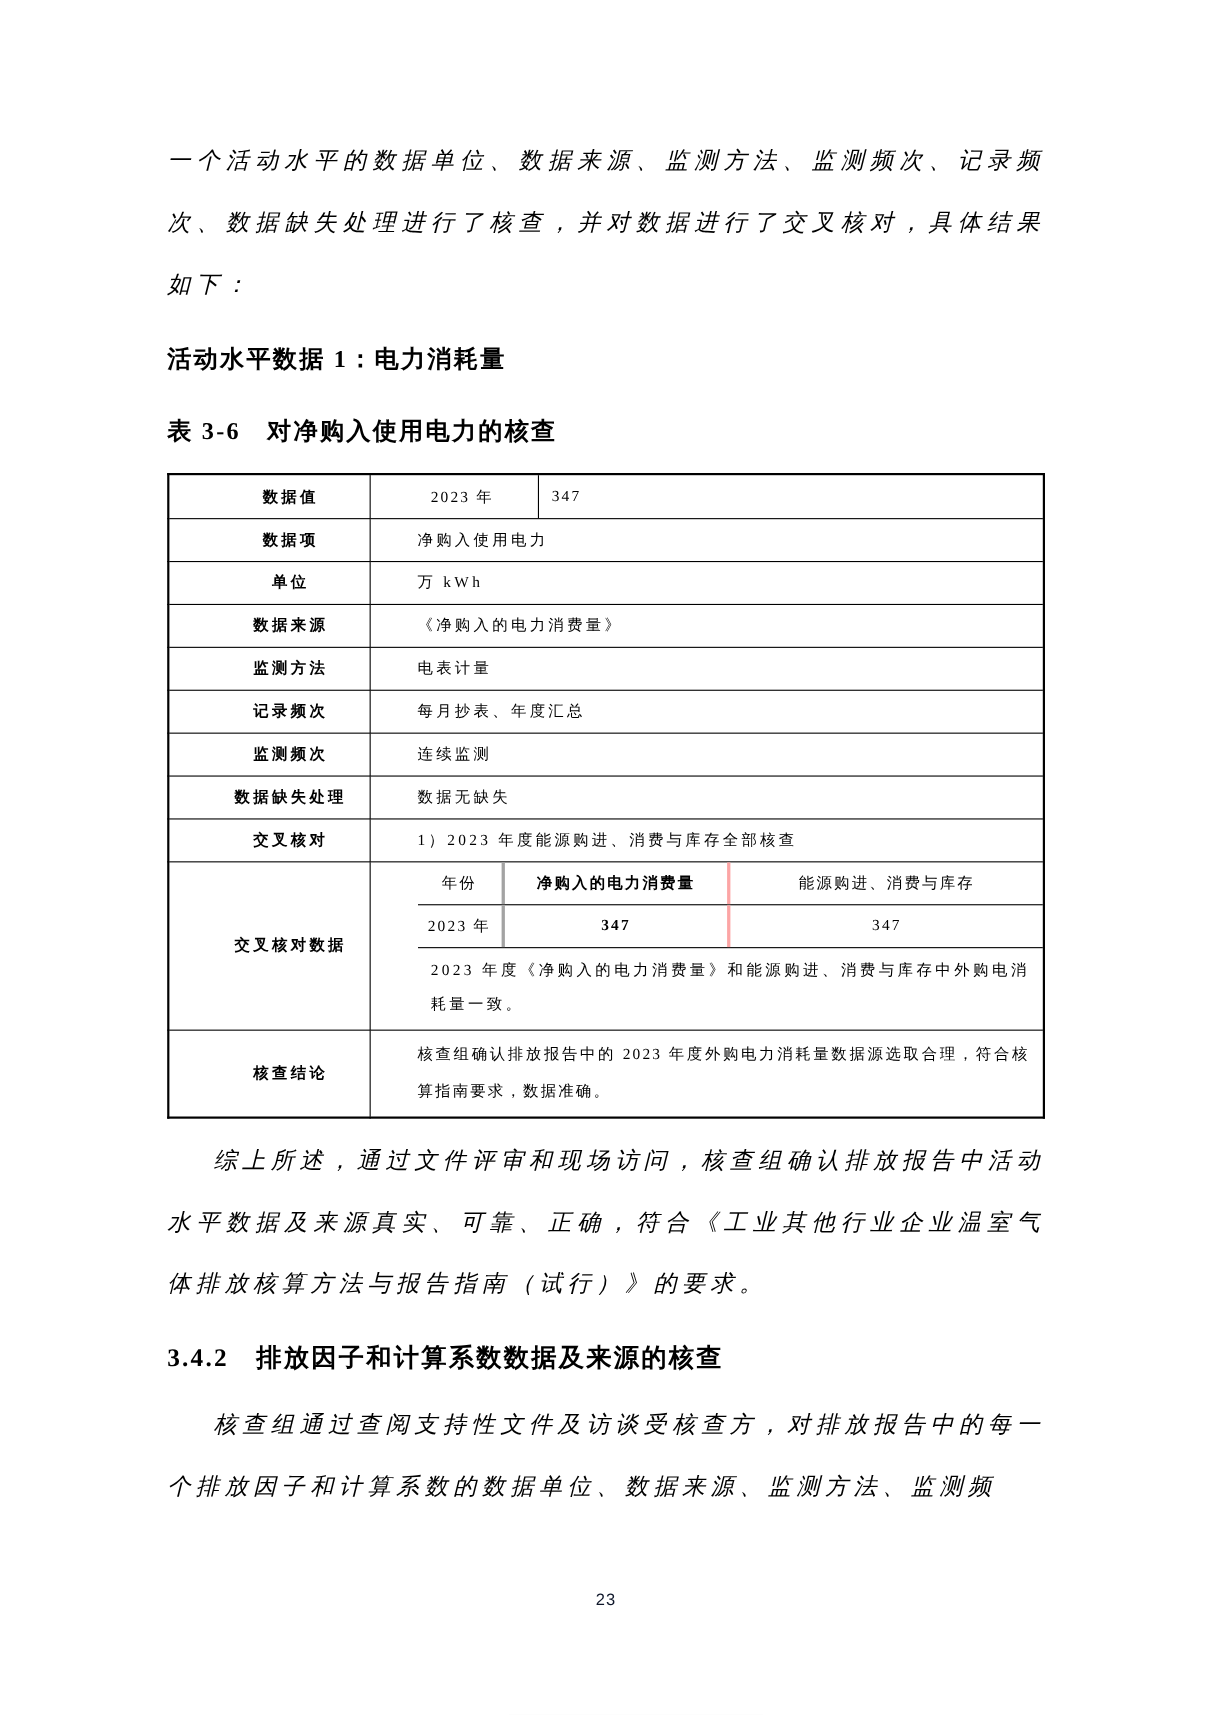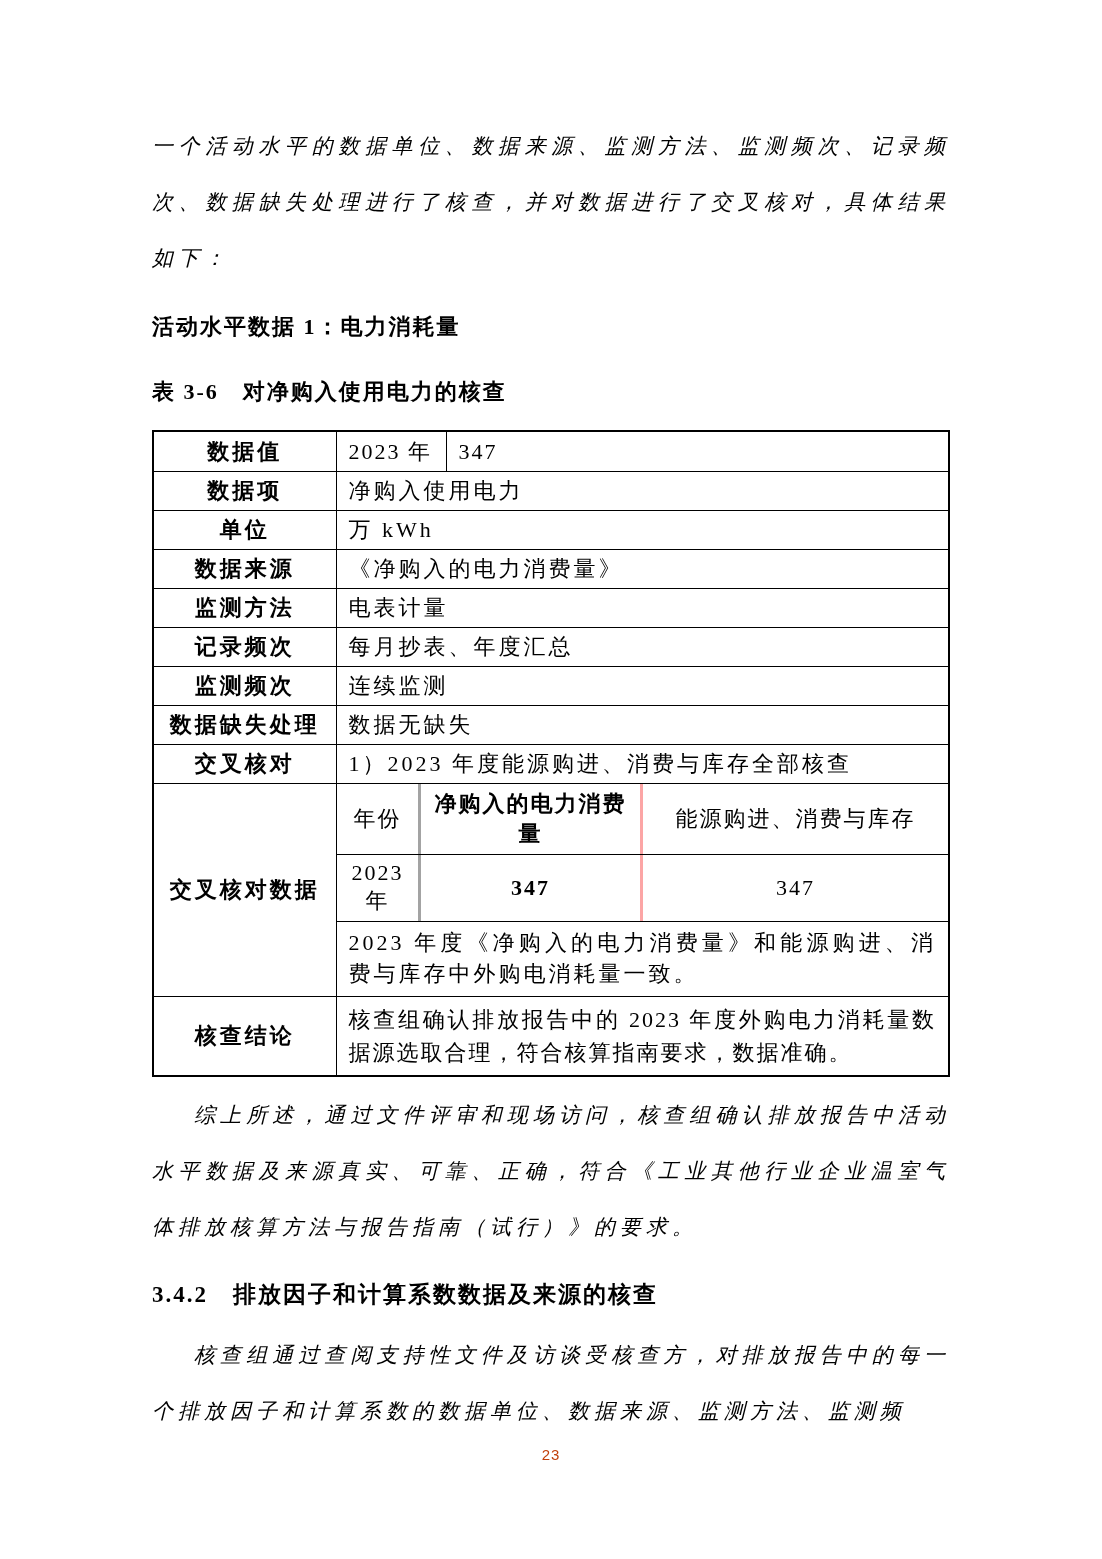--- a/index.html
+++ b/index.html
@@ -40,22 +40,23 @@
     line-height: 32px;
   }
   table.vtable {
     border-collapse: collapse;
     width: 798px;
     border: 2px solid #000;
     table-layout: fixed;
   }
   table.vtable td {
     border: 1px solid #000;
-    font-size: 22px;
+    font-size: 14px;
     vertical-align: middle;
+    padding-left: 43px;
   }
   td.lbl {
     width: 183px;
     text-align: center;
     font-weight: bold;
     letter-spacing: 3px;
     height: 39px;
     padding: 2px 4px;
   }
   td.val {
@@ -114,21 +115,21 @@
   .closing { margin-top: 14px; }
   .page-number {
     position: absolute;
     bottom: 96px;
     left: 0;
     width: 100%;
     text-align: center;
     font-size: 15px;
     letter-spacing: 1px;
     font-family: "Liberation Sans", "DejaVu Sans", sans-serif;
-    color: #c2410c;
+    color: #0f172a;
   }
 </style>
 </head>
 <body>
 
 <div class="page">
 
   <p class="doc-par">一个活动水平的数据单位、数据来源、监测方法、监测频次、记录频次、数据缺失处理进行了核查，并对数据进行了交叉核对，具体结果如下：</p>
 
   <div class="h-activity">活动水平数据 1：电力消耗量</div>

